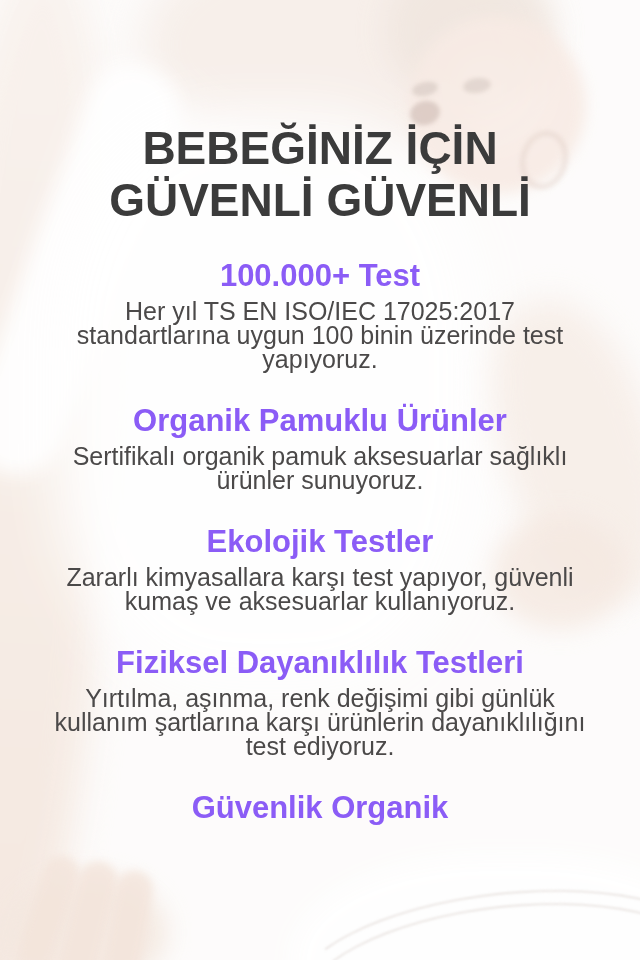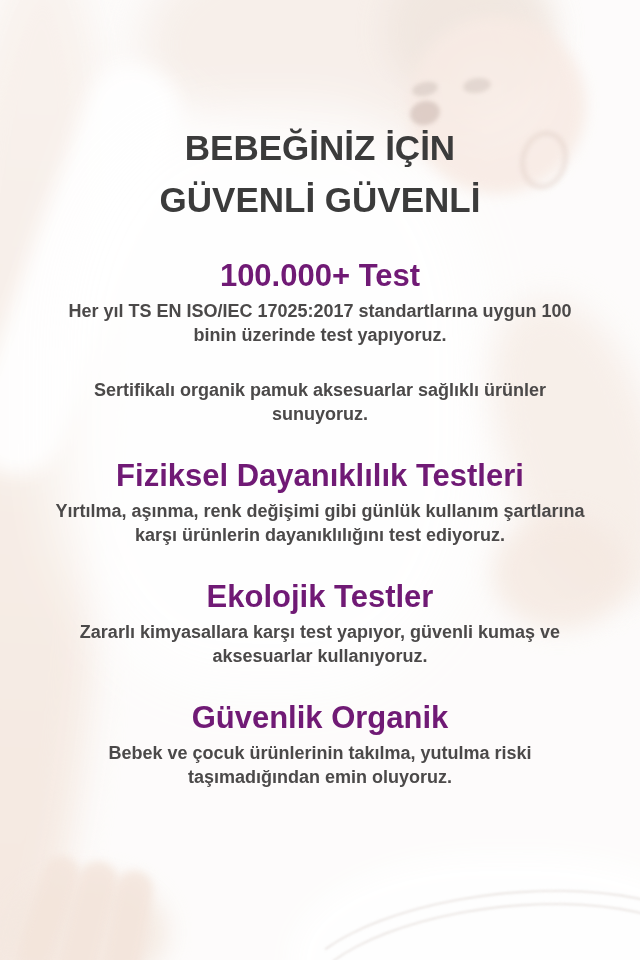--- a/index.html
+++ b/index.html
@@ -57,28 +57,28 @@
     border:2px solid rgba(203,188,180,.55);
     border-color:rgba(203,188,180,.55) transparent transparent transparent;
     border-radius:50% 50% 0 0 / 28% 28% 0 0;
     transform:rotate(-6deg); filter:blur(1px); }
   .seam-1 { left:298px; top:892px; }
   .seam-2 { left:306px; top:905px; width:418px; }
   .veil { position:absolute; inset:0; background:rgba(255,255,255,.32); }
 
   
   .content { position:relative; z-index:1; padding:122px 20px 0; text-align:center; }
-  .page-title { margin:0 0 17px; font-size:35px; line-height:52px;
+  .page-title { margin:0 0 17px; font-size:46px; line-height:52px;
     font-weight:700; color:#3b3b3b; letter-spacing:0; }
   .page-title span { display:block; }
   .sec { margin-top:31px; }
   .sec h2 { margin:0; font-size:31px; line-height:38px;
-    font-weight:700; color:#701a75; }
-  .sec p { margin:4px auto 0; max-width:535px; font-size:18px;
-    line-height:24px; font-weight:700; color:#4b4949; }
+    font-weight:700; color:#8b5cf6; }
+  .sec p { margin:4px auto 0; max-width:535px; font-size:25px;
+    line-height:24px; font-weight:400; color:#4b4949; }
 </style>
 </head>
 <body>
 
 <div class="canvas">
 
   <div class="bg">
     <div class="shape arm-left"></div>
     <div class="shape shoulder"></div>
     <div class="shape hair"></div>
@@ -106,32 +106,32 @@
       <span>BEBEĞİNİZ İÇİN</span>
       <span>GÜVENLİ GÜVENLİ</span>
     </h1>
 
     <section class="sec">
       <h2>100.000+ Test</h2>
       <p>Her yıl TS EN ISO/IEC 17025:2017 standartlarına uygun 100 binin üzerinde test yapıyoruz.</p>
     </section>
 
     <section class="sec">
+      <h2>Organik Pamuklu Ürünler</h2>
       <p>Sertifikalı organik pamuk aksesuarlar sağlıklı ürünler sunuyoruz.</p>
+    </section>
+
+    <section class="sec">
+      <h2>Ekolojik Testler</h2>
+      <p>Zararlı kimyasallara karşı test yapıyor, güvenli kumaş ve aksesuarlar kullanıyoruz.</p>
     </section>
 
     <section class="sec">
       <h2>Fiziksel Dayanıklılık Testleri</h2>
       <p>Yırtılma, aşınma, renk değişimi gibi günlük kullanım şartlarına karşı ürünlerin dayanıklılığını test ediyoruz.</p>
     </section>
 
     <section class="sec">
-      <h2>Ekolojik Testler</h2>
-      <p>Zararlı kimyasallara karşı test yapıyor, güvenli kumaş ve aksesuarlar kullanıyoruz.</p>
-    </section>
-
-    <section class="sec">
       <h2>Güvenlik Organik</h2>
-      <p>Bebek ve çocuk ürünlerinin takılma, yutulma riski taşımadığından emin oluyoruz.</p>
     </section>
   </div>
 
 </div>
 
 </body></html>

